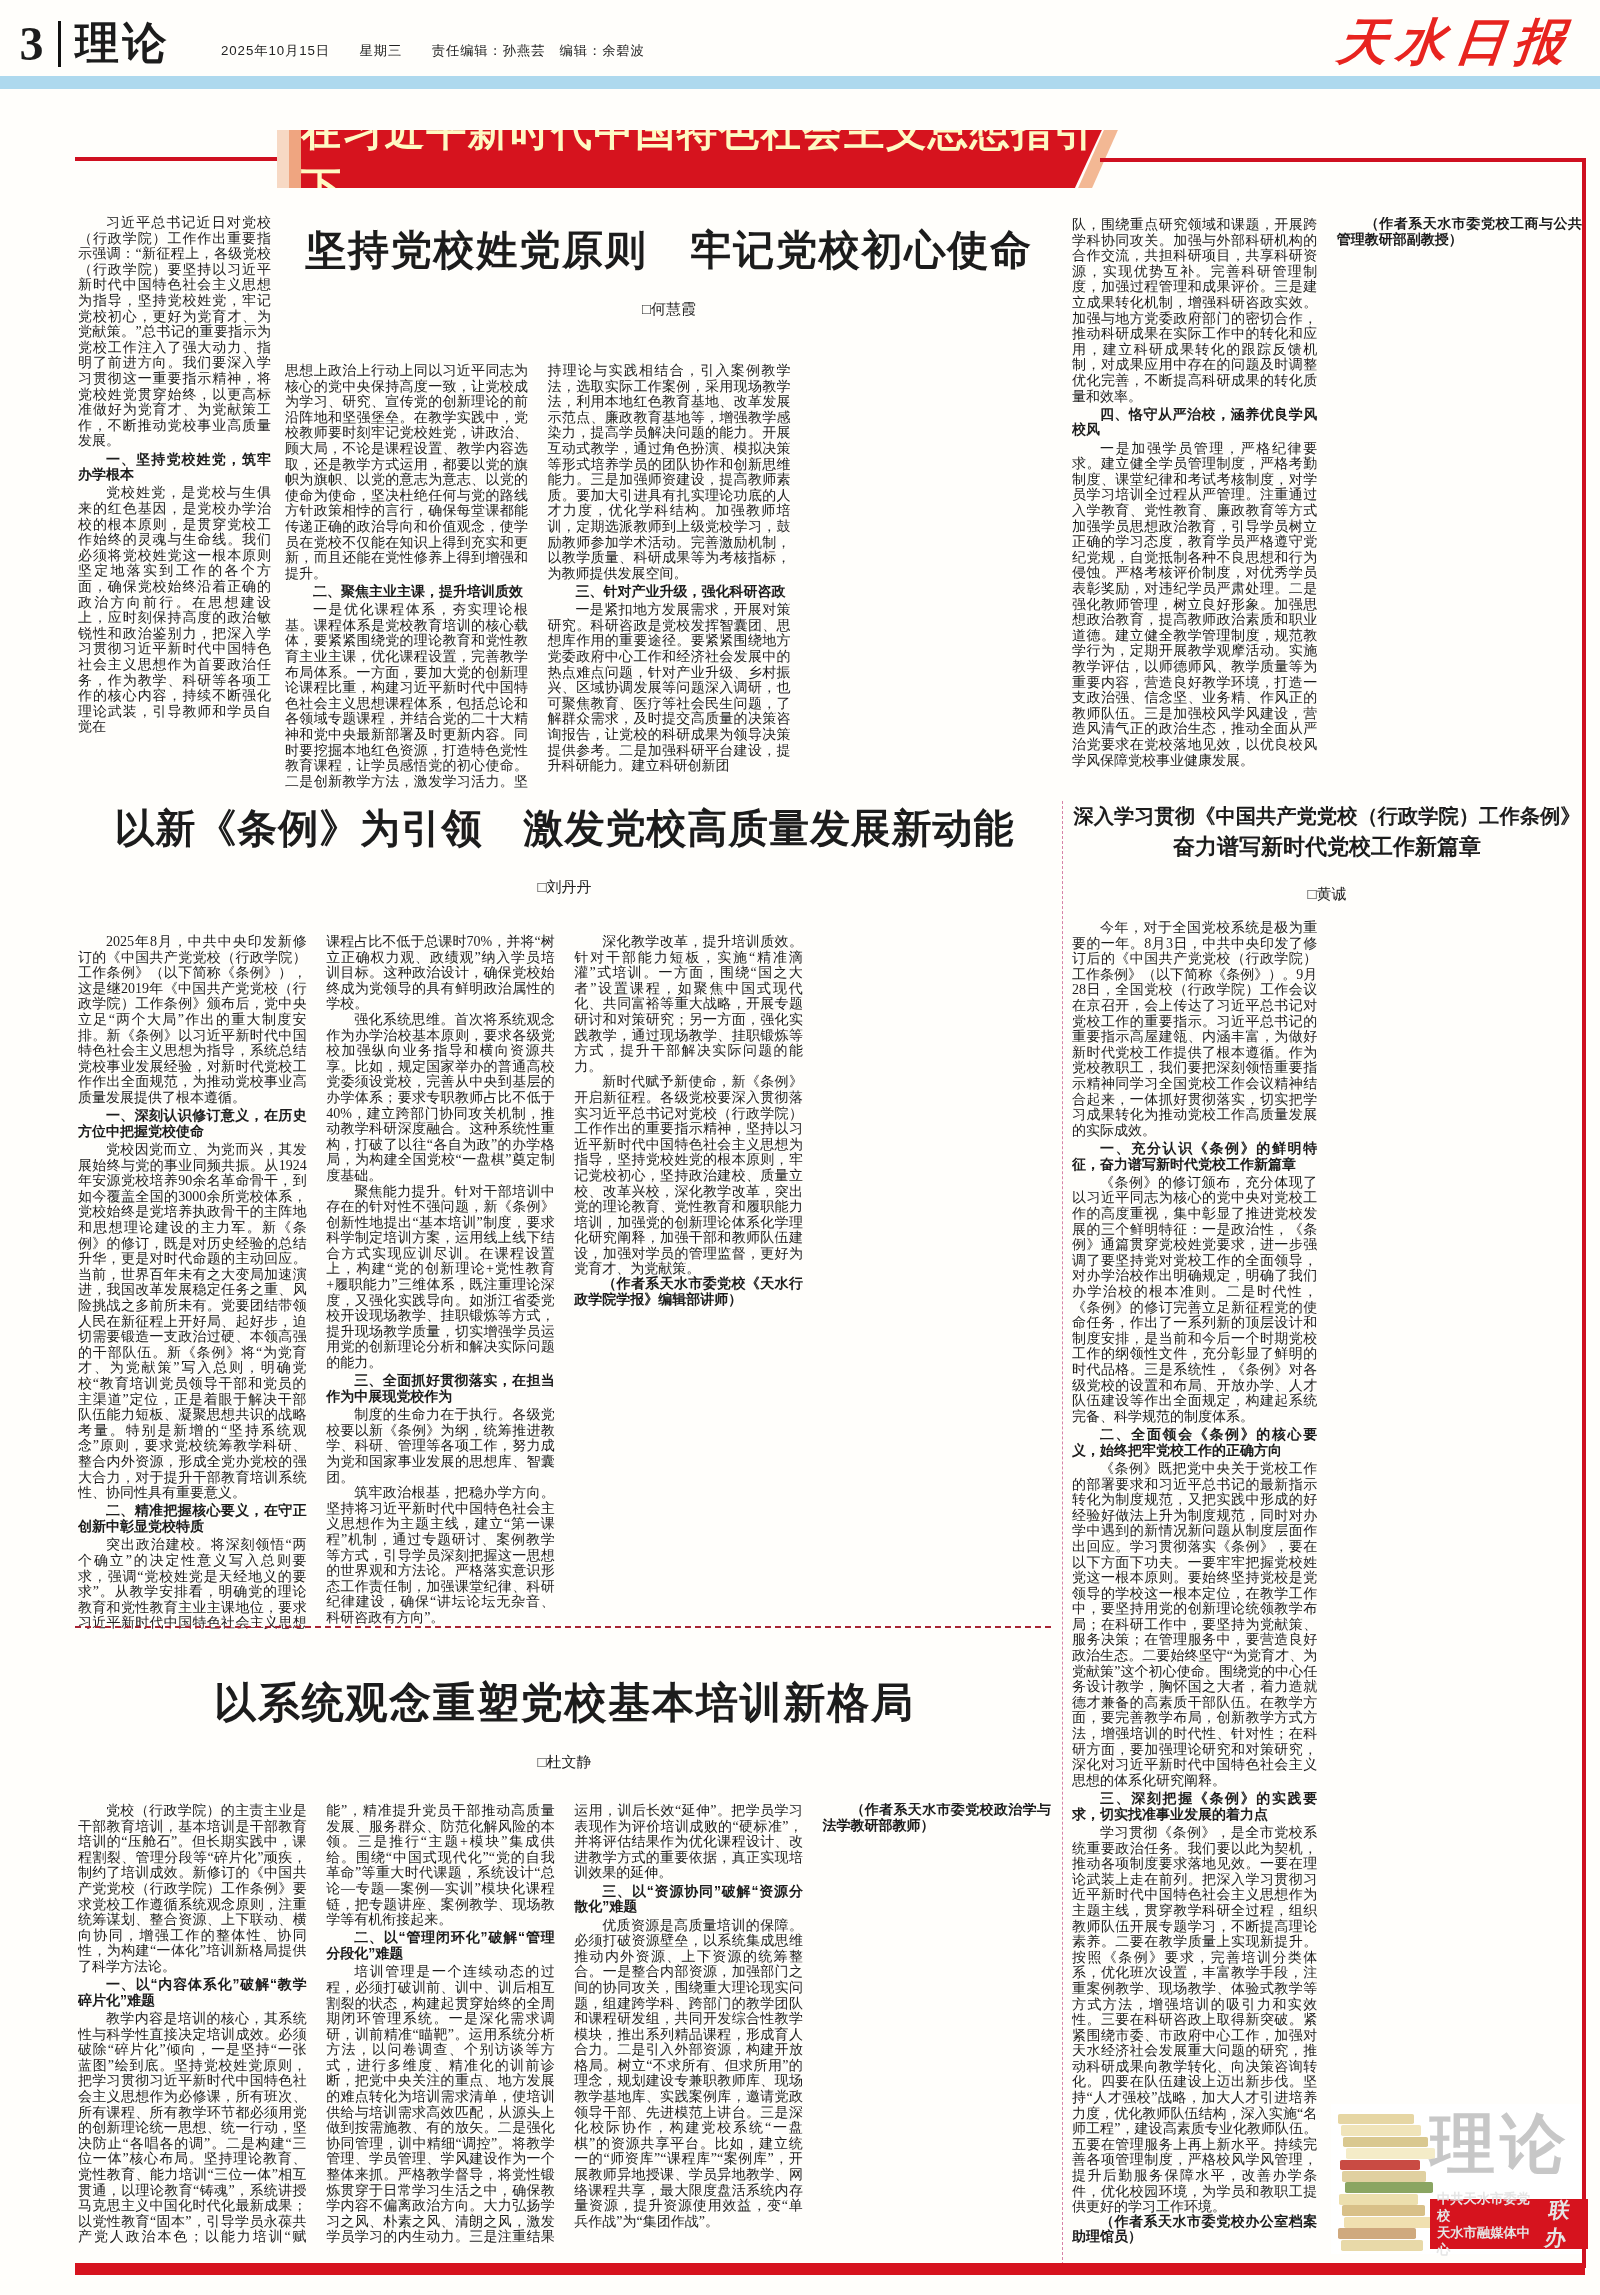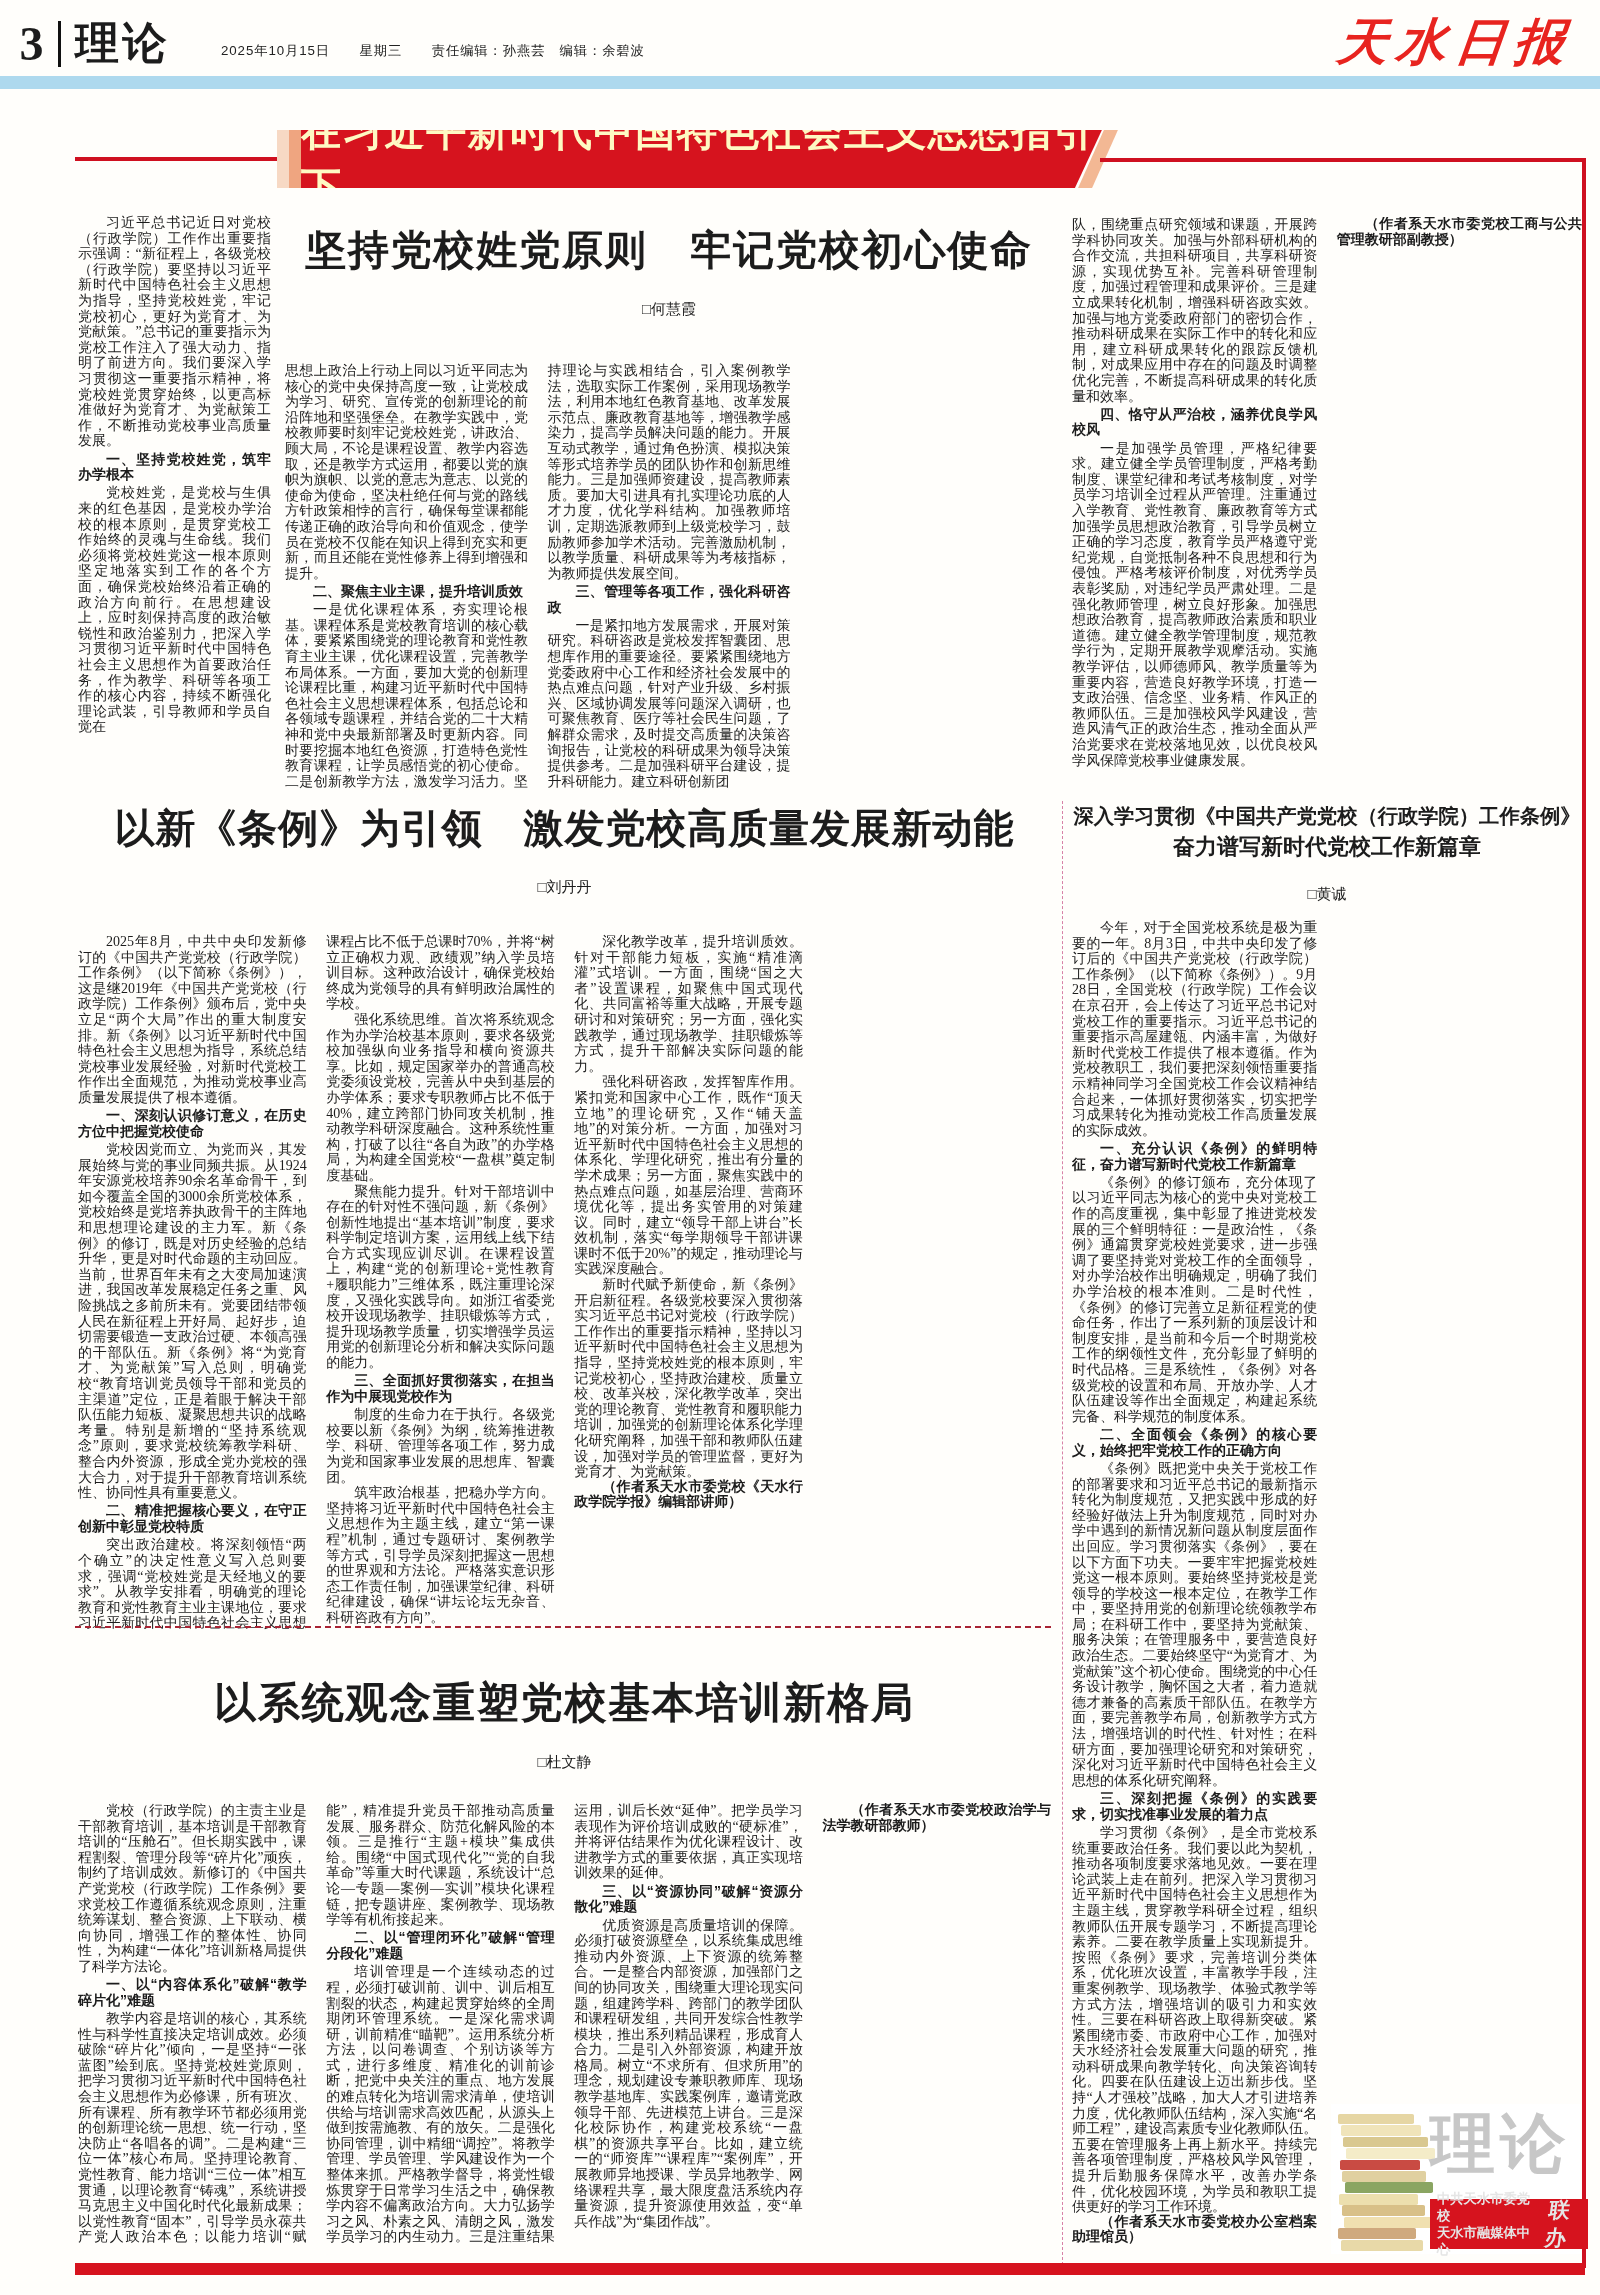--- a/index.html
+++ b/index.html
@@ -113,21 +113,21 @@
   </div>
   <div class="a1-center">
     <div class="a1-center-title">
       <div class="h1-title">坚持党校姓党原则　牢记党校初心使命</div>
       <div class="byline">□何慧霞</div>
     </div>
     <div class="cols">
         <p style="text-indent: 0px;">思想上政治上行动上同以习近平同志为核心的党中央保持高度一致，让党校成为学习、研究、宣传党的创新理论的前沿阵地和坚强堡垒。在教学实践中，党校教师要时刻牢记党校姓党，讲政治、顾大局，不论是课程设置、教学内容选取，还是教学方式运用，都要以党的旗帜为旗帜、以党的意志为意志、以党的使命为使命，坚决杜绝任何与党的路线方针政策相悖的言行，确保每堂课都能传递正确的政治导向和价值观念，使学员在党校不仅能在知识上得到充实和更新，而且还能在党性修养上得到增强和提升。</p>
         <p class="bh">二、聚焦主业主课，提升培训质效</p>
         <p>一是优化课程体系，夯实理论根基。课程体系是党校教育培训的核心载体，要紧紧围绕党的理论教育和党性教育主业主课，优化课程设置，完善教学布局体系。一方面，要加大党的创新理论课程比重，构建习近平新时代中国特色社会主义思想课程体系，包括总论和各领域专题课程，并结合党的二十大精神和党中央最新部署及时更新内容。同时要挖掘本地红色资源，打造特色党性教育课程，让学员感悟党的初心使命。二是创新教学方法，激发学习活力。坚持理论与实践相结合，引入案例教学法，选取实际工作案例，采用现场教学法，利用本地红色教育基地、改革发展示范点、廉政教育基地等，增强教学感染力，提高学员解决问题的能力。开展互动式教学，通过角色扮演、模拟决策等形式培养学员的团队协作和创新思维能力。三是加强师资建设，提高教师素质。要加大引进具有扎实理论功底的人才力度，优化学科结构。加强教师培训，定期选派教师到上级党校学习，鼓励教师参加学术活动。完善激励机制，以教学质量、科研成果等为考核指标，为教师提供发展空间。</p>
-        <p class="bh">三、管理等各项工作，强化科研咨政</p>
+        <p class="bh">三、针对产业升级，强化科研咨政</p>
         <p>一是紧扣地方发展需求，开展对策研究。科研咨政是党校发挥智囊团、思想库作用的重要途径。要紧紧围绕地方党委政府中心工作和经济社会发展中的热点难点问题，针对产业升级、乡村振兴、区域协调发展等问题深入调研，也可聚焦教育、医疗等社会民生问题，了解群众需求，及时提交高质量的决策咨询报告，让党校的科研成果为领导决策提供参考。二是加强科研平台建设，提升科研能力。建立科研创新团</p>
       </div>
   </div>
   <div class="a1-side">
     <div class="cols">
         <p style="text-indent: 0px;">队，围绕重点研究领域和课题，开展跨学科协同攻关。加强与外部科研机构的合作交流，共担科研项目，共享科研资源，实现优势互补。完善科研管理制度，加强过程管理和成果评价。三是建立成果转化机制，增强科研咨政实效。加强与地方党委政府部门的密切合作，推动科研成果在实际工作中的转化和应用，建立科研成果转化的跟踪反馈机制，对成果应用中存在的问题及时调整优化完善，不断提高科研成果的转化质量和效率。</p>
         <p class="bh">四、恪守从严治校，涵养优良学风校风</p>
         <p>一是加强学员管理，严格纪律要求。建立健全学员管理制度，严格考勤制度、课堂纪律和考试考核制度，对学员学习培训全过程从严管理。注重通过入学教育、党性教育、廉政教育等方式加强学员思想政治教育，引导学员树立正确的学习态度，教育学员严格遵守党纪党规，自觉抵制各种不良思想和行为侵蚀。严格考核评价制度，对优秀学员表彰奖励，对违纪学员严肃处理。二是强化教师管理，树立良好形象。加强思想政治教育，提高教师政治素质和职业道德。建立健全教学管理制度，规范教学行为，定期开展教学观摩活动。实施教学评估，以师德师风、教学质量等为重要内容，营造良好教学环境，打造一支政治强、信念坚、业务精、作风正的教师队伍。三是加强校风学风建设，营造风清气正的政治生态，推动全面从严治党要求在党校落地见效，以优良校风学风保障党校事业健康发展。</p>
         <p class="ba">（作者系天水市委党校工商与公共管理教研部副教授）</p>
       </div>
@@ -143,21 +143,20 @@
         <p class="bh">一、深刻认识修订意义，在历史方位中把握党校使命</p>
         <p>党校因党而立、为党而兴，其发展始终与党的事业同频共振。从1924年安源党校培养90余名革命骨干，到如今覆盖全国的3000余所党校体系，党校始终是党培养执政骨干的主阵地和思想理论建设的主力军。新《条例》的修订，既是对历史经验的总结升华，更是对时代命题的主动回应。当前，世界百年未有之大变局加速演进，我国改革发展稳定任务之重、风险挑战之多前所未有。党要团结带领人民在新征程上开好局、起好步，迫切需要锻造一支政治过硬、本领高强的干部队伍。新《条例》将“为党育才、为党献策”写入总则，明确党校“教育培训党员领导干部和党员的主渠道”定位，正是着眼于解决干部队伍能力短板、凝聚思想共识的战略考量。特别是新增的“坚持系统观念”原则，要求党校统筹教学科研、整合内外资源，形成全党办党校的强大合力，对于提升干部教育培训系统性、协同性具有重要意义。</p>
         <p class="bh">二、精准把握核心要义，在守正创新中彰显党校特质</p>
         <p>突出政治建校。将深刻领悟“两个确立”的决定性意义写入总则要求，强调“党校姓党是天经地义的要求”。从教学安排看，明确党的理论教育和党性教育主业主课地位，要求习近平新时代中国特色社会主义思想课程占比不低于总课时70%，并将“树立正确权力观、政绩观”纳入学员培训目标。这种政治设计，确保党校始终成为党领导的具有鲜明政治属性的学校。</p>
         <p>强化系统思维。首次将系统观念作为办学治校基本原则，要求各级党校加强纵向业务指导和横向资源共享。比如，规定国家举办的普通高校党委须设党校，完善从中央到基层的办学体系；要求专职教师占比不低于40%，建立跨部门协同攻关机制，推动教学科研深度融合。这种系统性重构，打破了以往“各自为政”的办学格局，为构建全国党校“一盘棋”奠定制度基础。</p>
         <p>聚焦能力提升。针对干部培训中存在的针对性不强问题，新《条例》创新性地提出“基本培训”制度，要求科学制定培训方案，运用线上线下结合方式实现应训尽训。在课程设置上，构建“党的创新理论+党性教育+履职能力”三维体系，既注重理论深度，又强化实践导向。如浙江省委党校开设现场教学、挂职锻炼等方式，提升现场教学质量，切实增强学员运用党的创新理论分析和解决实际问题的能力。</p>
         <p class="bh">三、全面抓好贯彻落实，在担当作为中展现党校作为</p>
         <p>制度的生命力在于执行。各级党校要以新《条例》为纲，统筹推进教学、科研、管理等各项工作，努力成为党和国家事业发展的思想库、智囊团。</p>
         <p>筑牢政治根基，把稳办学方向。坚持将习近平新时代中国特色社会主义思想作为主题主线，建立“第一课程”机制，通过专题研讨、案例教学等方式，引导学员深刻把握这一思想的世界观和方法论。严格落实意识形态工作责任制，加强课堂纪律、科研纪律建设，确保“讲坛论坛无杂音、科研咨政有方向”。</p>
         <p>深化教学改革，提升培训质效。针对干部能力短板，实施“精准滴灌”式培训。一方面，围绕“国之大者”设置课程，如聚焦中国式现代化、共同富裕等重大战略，开展专题研讨和对策研究；另一方面，强化实践教学，通过现场教学、挂职锻炼等方式，提升干部解决实际问题的能力。</p>
-        <p>强化科研咨政，发挥智库作用。紧扣党和国家中心工作，既作“顶天立地”的理论研究，又作“铺天盖地”的对策分析。一方面，加强对习近平新时代中国特色社会主义思想的体系化、学理化研究，推出有分量的学术成果；另一方面，聚焦实践中的热点难点问题，如基层治理、营商环境优化等，提出务实管用的对策建议。同时，建立“领导干部上讲台”长效机制，落实“每学期领导干部讲课课时不低于20%”的规定，推动理论与实践深度融合。</p>
         <p>新时代赋予新使命，新《条例》开启新征程。各级党校要深入贯彻落实习近平总书记对党校（行政学院）工作作出的重要指示精神，坚持以习近平新时代中国特色社会主义思想为指导，坚持党校姓党的根本原则，牢记党校初心，坚持政治建校、质量立校、改革兴校，深化教学改革，突出党的理论教育、党性教育和履职能力培训，加强党的创新理论体系化学理化研究阐释，加强干部和教师队伍建设，加强对学员的管理监督，更好为党育才、为党献策。</p>
         <p class="ba">（作者系天水市委党校《天水行政学院学报》编辑部讲师）</p>
       </div>
   </div>
 
   <div class="dash-h"></div>
   <div class="dash-v"></div>
 
   <div class="a3">
     <div class="t1">深入学习贯彻《中国共产党党校（行政学院）工作条例》</div>

